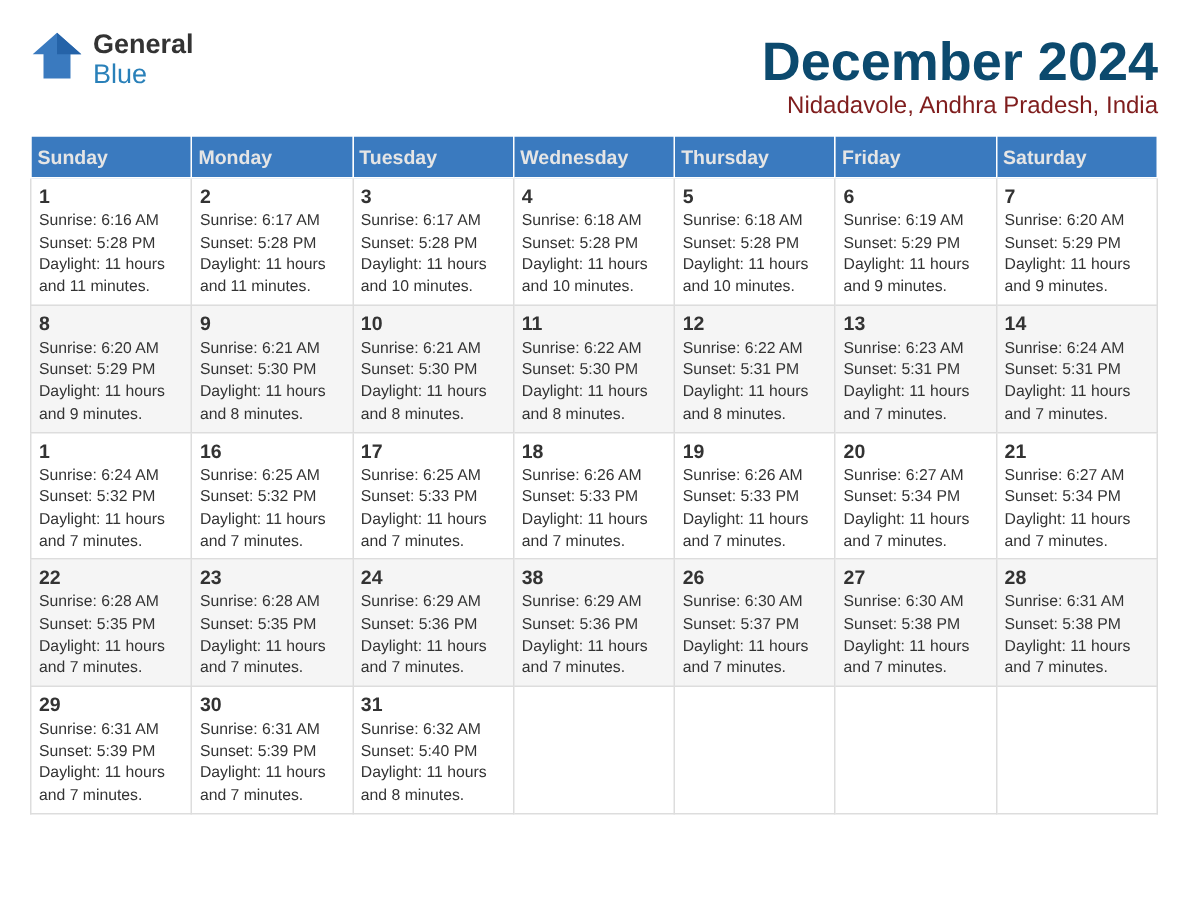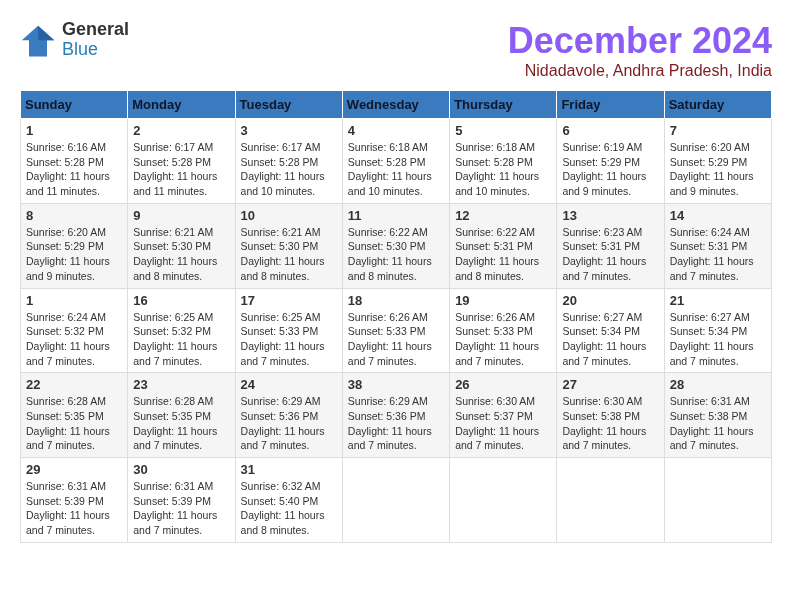--- a/index.html
+++ b/index.html
@@ -11,21 +11,21 @@
       padding: 20px;
     }
     .header-area {
       display: flex;
       justify-content: space-between;
       align-items: flex-start;
       margin-bottom: 10px;
     }
     .logo {
       display: flex;
-      align-items: flex-end;
+      align-items: flex-start;
       gap: 6px;
     }
     .logo-text {
       display: flex;
       flex-direction: column;
       line-height: 1.1;
     }
     .logo-general {
       font-size: 18px;
       font-weight: bold;
@@ -39,34 +39,34 @@
     .logo-icon {
       width: 36px;
       height: 36px;
     }
     .title-area {
       text-align: right;
     }
     .month-title {
       font-size: 36px;
       font-weight: bold;
-      color: #8b5cf6;
+      color: #0c4a6e;
     }
     .location-title {
       font-size: 16px;
       color: #7f1d1d;
     }
     table {
       width: 100%;
       border-collapse: collapse;
       table-layout: fixed;
     }
     thead tr th {
       background: #3a7abf;
-      color: #0f172a;
+      color: #e5e5e5;
       font-size: 13px;
       font-weight: bold;
       padding: 6px 4px;
       text-align: left;
       border: 1px solid #fff;
     }
     tbody tr td {
       vertical-align: top;
       padding: 4px 5px;
       font-size: 10.5px;

